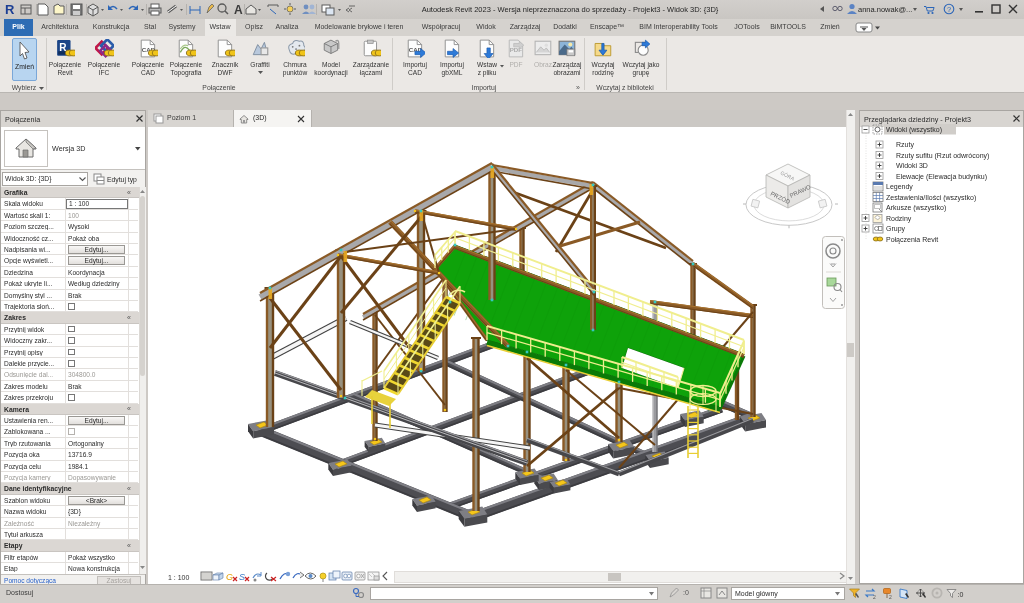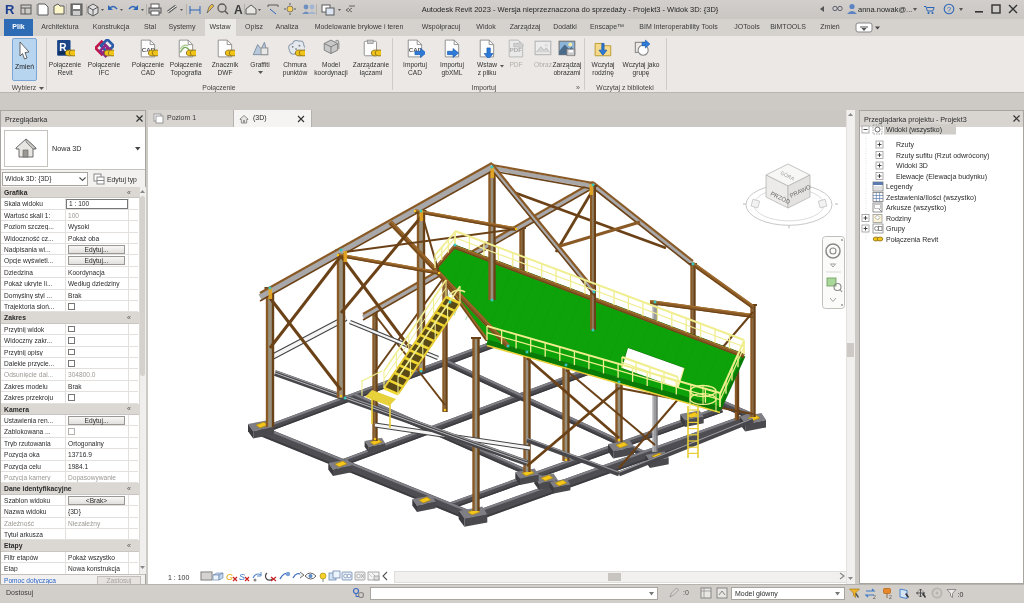--- a/index.html
+++ b/index.html
@@ -259,32 +259,32 @@
     <path d="M9 3 h3 v-2 l4 3.5 l-4 3.5 v-2 h-3 z" fill="#2d7ad8" stroke="#1c5cae" stroke-width="0.6"></path>
   </svg>
 <div class="abs txt" style="left:641px;top:60.5px;transform:translateX(-50%);font-size:6.6px;color:#333;font-weight:normal;">Wczytaj jako</div>
 <div class="abs txt" style="left:641px;top:69px;transform:translateX(-50%);font-size:6.6px;color:#333;font-weight:normal;">grupę</div>
 <svg class="abs" style="left:499px;top:64px" width="7" height="5">
     <path d="M1 1 l4 0 l-2 2.5 z" fill="#555"></path>
   </svg>
 <div class="abs" style="left:0;top:93px;width:1024px;height:492px;background:#cdc9c5;"></div>
 <div class="abs" style="left:0;top:110px;width:146px;height:476px;background:#f2f1ef;border:1px solid #a8a5a1;"></div>
 <div class="abs" style="left:1px;top:111px;width:144px;height:16px;background:#d8d5d1;"></div>
-<div class="abs txt" style="left:5px;top:114.5px;font-size:7.2px;color:#2b2b2b;font-weight:normal;">Przeglądarka</div>
+<div class="abs txt" style="left:5px;top:114.5px;font-size:7.2px;color:#2b2b2b;font-weight:normal;">Połączenia</div>
 <svg class="abs" style="left:135px;top:114px" width="9" height="9">
     <path d="M1.5 1.5 l6 6 M7.5 1.5 l-6 6" stroke="#333" stroke-width="1.2"></path>
   </svg>
 <div class="abs" style="left:1px;top:127px;width:144px;height:43px;background:#fff;border-bottom:1px solid #c5c2be;"></div>
 <div class="abs" style="left:4px;top:130px;width:44px;height:37px;background:#fff;border:1px solid #c5c2be;"></div>
 <svg class="abs" style="left:12px;top:134px" width="28" height="28" viewBox="0 0 28 28">
 <path d="M4 14 L14 5 L24 14 L24 15 L21 15 L21 23 L7 23 L7 15 L4 15 Z" fill="#e8e6e2" stroke="#6a6a6a" stroke-width="1"></path>
 <path d="M14 5 L24 14 L21 15 L14 8 Z" fill="#c8c6c2" stroke="#6a6a6a" stroke-width="0.7"></path>
 <path d="M11 23 L11 16 L16 16 L16 23 Z" fill="#9a9894" stroke="#6a6a6a" stroke-width="0.7"></path>
 </svg>
-<div class="abs txt" style="left:52px;top:144px;font-size:7.2px;color:#2b2b2b;font-weight:normal;">Nowa 3D</div>
+<div class="abs txt" style="left:52px;top:144px;font-size:7.2px;color:#2b2b2b;font-weight:normal;">Wersja 3D</div>
 <svg class="abs" style="left:134px;top:146px" width="8" height="6">
     <path d="M1 1 l5.5 0 l-2.75 3.5 z" fill="#444"></path>
   </svg>
 <div class="abs" style="left:1px;top:170px;width:144px;height:18px;background:#f2f1ef;"></div>
 <div class="abs" style="left:2px;top:172px;width:86px;height:14px;background:#fff;border:1px solid #a8a5a1;"></div>
 <div class="abs txt" style="left:5px;top:175px;font-size:6.8px;color:#2b2b2b;font-weight:normal;">Widok 3D: {3D}</div>
 <svg class="abs" style="left:78px;top:176px" width="9" height="7">
     <path d="M1.5 1.5 l3 3 l3 -3" fill="none" stroke="#555" stroke-width="1.1"></path>
   </svg>
 <div class="abs" style="left:91px;top:172px;width:53px;height:14px;"></div>
@@ -989,21 +989,21 @@
 <div class="abs" style="left:846px;top:110px;width:9px;height:474px;background:#f1f0ee;border-left:1px solid #e3e0dd;"></div>
 <svg class="abs" style="left:847px;top:112px" width="7" height="6">
     <path d="M1 4 l2.5 -3 l2.5 3 z" fill="#888"></path>
   </svg>
 <svg class="abs" style="left:847px;top:576px" width="7" height="6">
     <path d="M1 1 l2.5 3 l2.5 -3 z" fill="#888"></path>
   </svg>
 <div class="abs" style="left:847px;top:343px;width:7px;height:14px;background:#cdcac6;"></div>
 <div class="abs" style="left:859px;top:110px;width:165px;height:474px;background:#fff;border:1px solid #a8a5a1;"></div>
 <div class="abs" style="left:860px;top:111px;width:163px;height:16px;background:#d8d5d1;"></div>
-<div class="abs txt" style="left:864px;top:114.5px;font-size:7.2px;color:#2b2b2b;font-weight:normal;">Przeglądarka projektu - Projekt3</div>
+<div class="abs txt" style="left:864px;top:114.5px;font-size:7.2px;color:#2b2b2b;font-weight:normal;">Przeglądarka dziedziny - Projekt3</div>
 <svg class="abs" style="left:1012px;top:114px" width="9" height="9">
     <path d="M1.5 1.5 l6 6 M7.5 1.5 l-6 6" stroke="#333" stroke-width="1.2"></path>
   </svg>
 <svg class="abs" style="left:859px;top:110px" width="165" height="150" viewBox="0 0 165 150">
     <line x1="7" y1="18" x2="7" y2="130" stroke="#c5c2be" stroke-width="0.5" stroke-dasharray="1 1.5"></line>
     <rect x="25" y="14.0" width="72" height="10.5" fill="#d0cdc9"></rect>
     <rect x="3" y="16.0" width="7" height="7" fill="#fff" stroke="#999" stroke-width="0.8"></rect>
     <line x1="4.5" y1="19.5" x2="8.5" y2="19.5" stroke="#333" stroke-width="0.9"></line>
     <g transform="translate(14 15.0)">
       <rect x="0" y="0" width="9" height="9" fill="none" stroke="#8a8a8a" stroke-dasharray="1.5 1" stroke-width="0.8"></rect>

